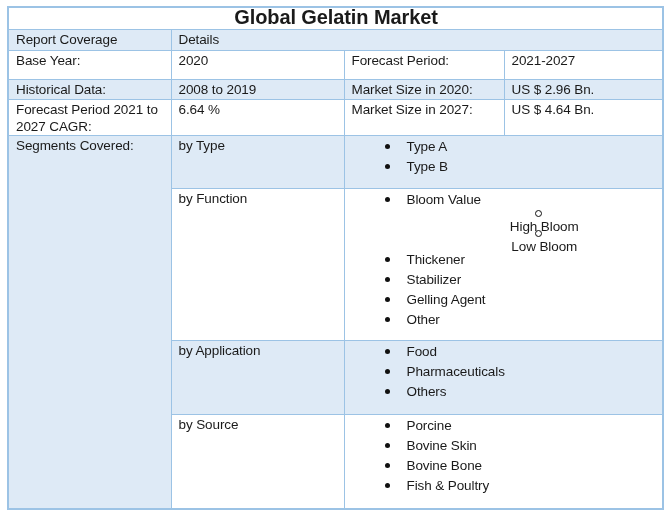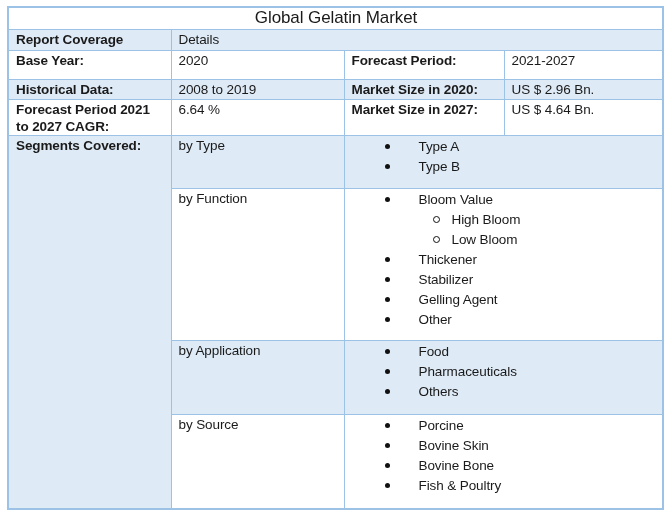--- a/index.html
+++ b/index.html
@@ -27,45 +27,45 @@
   }
   table.report td{
     border:1.5px solid var(--border);
     vertical-align:top;
     padding:1px 6px 0 7px;
     line-height:17px;
   }
   tr.band td{background:var(--band);}
   td.title-cell{
     text-align:center;
-    font-weight:normal;
-    font-size:17px;
+    font-weight:bold;
+    font-size:20px;
     vertical-align:middle;
     padding:0;
   }
-  td.lbl{font-weight:bold;}
+  td.lbl{font-weight:normal;}
   td.cat{padding-top:4px;}
   td.bullets{padding:5px 0 0 0;}
   tr.r1{height:22px;}
   tr.r2{height:21px;}
   tr.r3{height:29px;}
   tr.r4{height:20px;}
   tr.r5{height:35px;}
   tr.s1{height:53px;}
   tr.s2{height:152px;}
   tr.s3{height:74px;padding-left:37px;}
   tr.s4{height:95px;}
   .li{
     display:flex;
     align-items:center;
     height:20px;
     line-height:20px;
   }
-  .li.l1{padding-left:33px;gap:12px;}
-  .li.l2{padding-left:81px;}
+  .li.l1{padding-left:33px;}
+  .li.l2{padding-left:81px;flex-direction:column;}
   .dot{
     width:5px;height:5px;
     background:#111;
     border-radius:50%;
     flex:0 0 auto;
     margin-right:17px;
   }
   .circ{
     width:7px;height:7px;
     border:1.3px solid #111;

